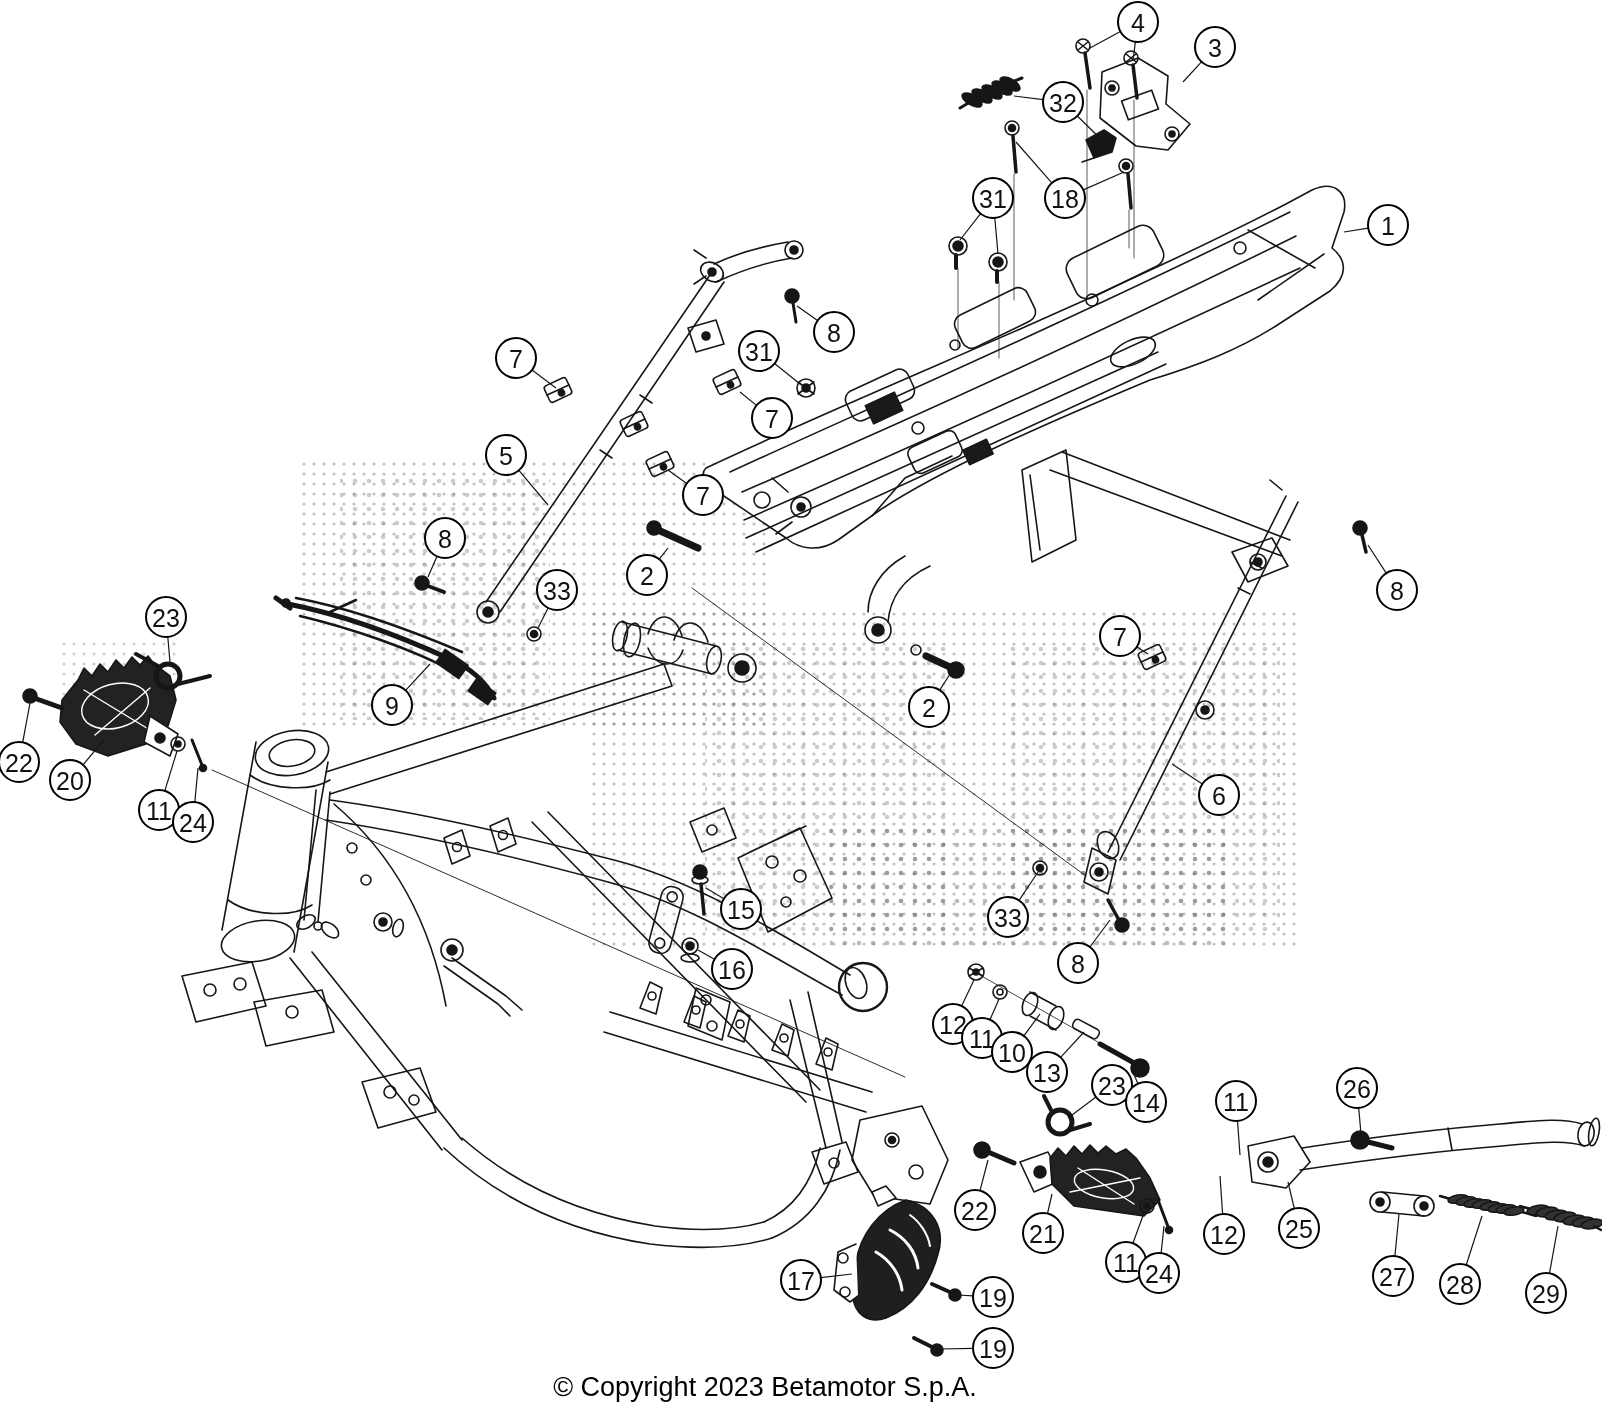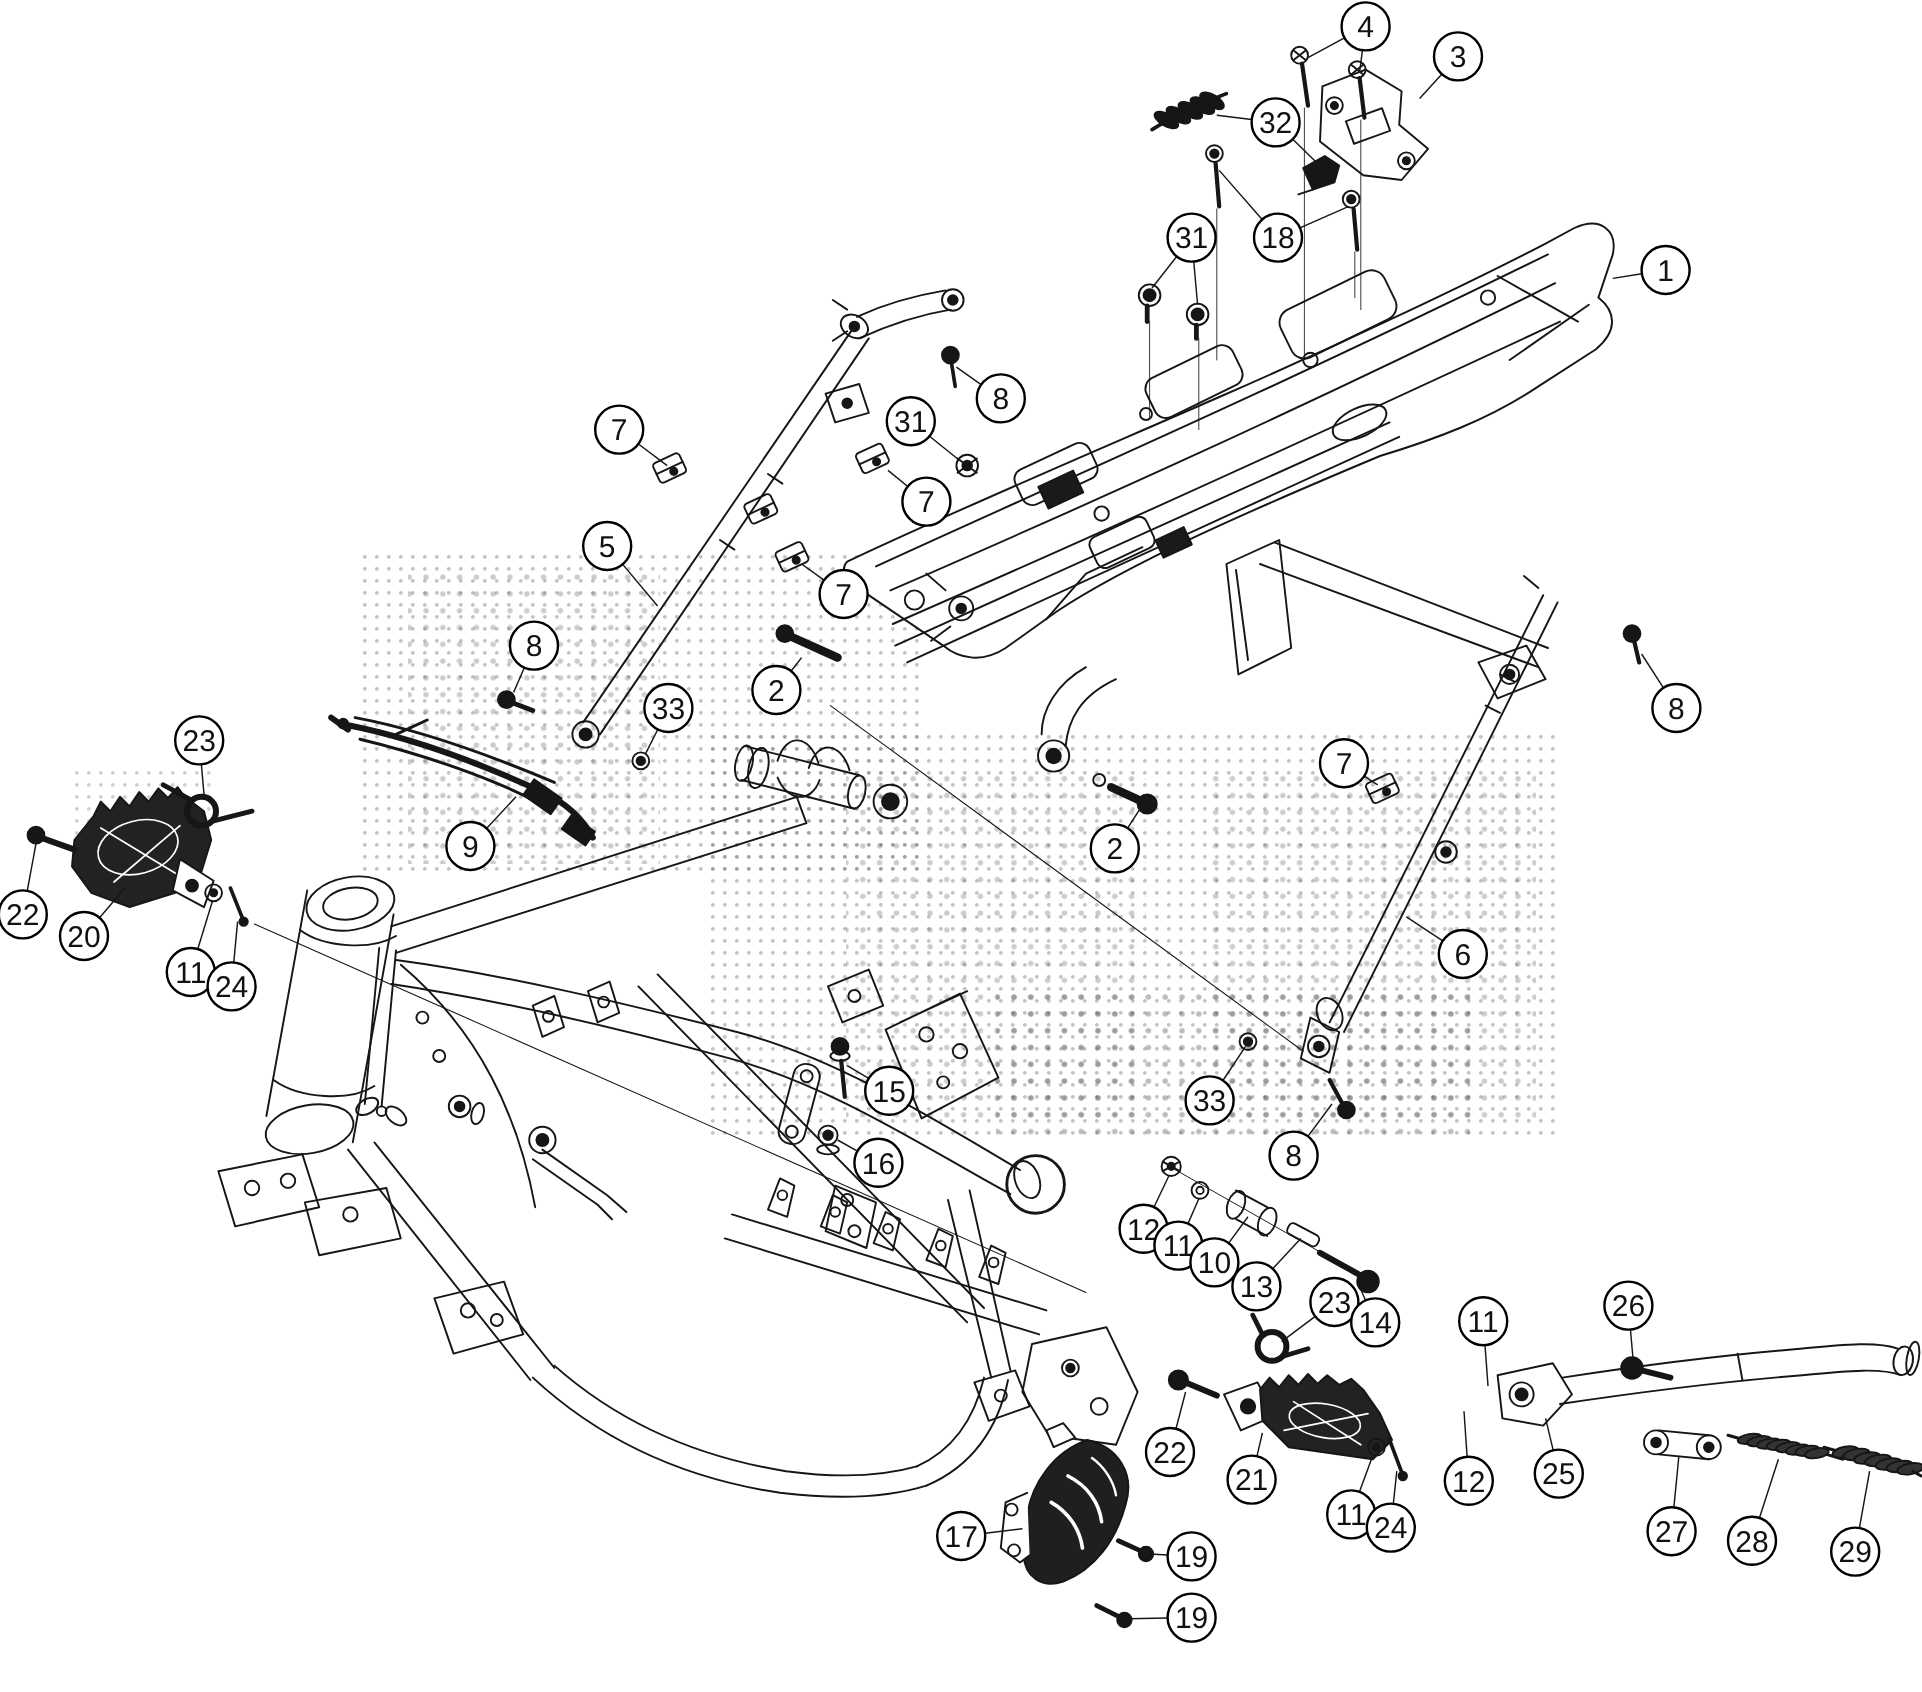--- a/index.html
+++ b/index.html
@@ -710,13 +710,14 @@
           <text x="993" y="1298" text-anchor="middle" dominant-baseline="central" class="callout-num">19</text>
         </g>
         <g>
           <line x1="973.0" y1="1348.4" x2="940" y2="1349" stroke="#161616" stroke-width="1.2"></line>
           <circle cx="993" cy="1348" r="20" fill="#ffffff" stroke="#000000" stroke-width="2"></circle>
           <text x="993" y="1349" text-anchor="middle" dominant-baseline="central" class="callout-num">19</text>
         </g>
       </g>
   </svg>
 
+  <div id="copyright">© Copyright 2023 Betamotor S.p.A.</div>
 </div>
 
 </body></html>

